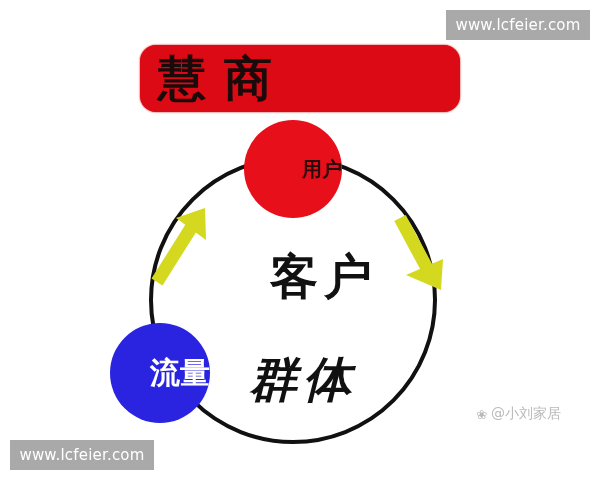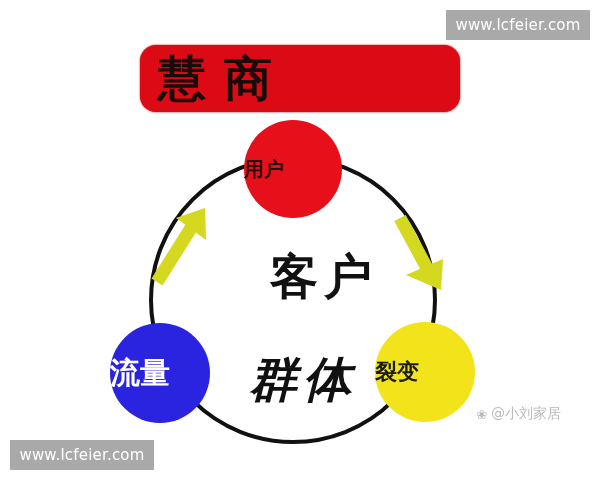--- a/index.html
+++ b/index.html
@@ -22,21 +22,21 @@
       background: #dc0a14; border-radius: 16px;
       display: flex; align-items: center; justify-content: flex-start;
       box-shadow: 0 0 2px #c00;
     }
     .title-text {
       color: #1a0a0a; font-weight: bold; font-size: 48px; letter-spacing: 18px;
       font-family: "DejaVu Sans", sans-serif; margin-left: 18px;
     }
     .node {
       position: absolute; border-radius: 50%;
-      display: flex; align-items: center; justify-content: flex-start;
+      display: flex; align-items: center; justify-content: flex-end;
       font-weight: bold; font-family: Liberation Sans, sans-serif;
     }
     .node-user { left: 244px; top: 120px; width: 98px; height: 98px; background: #e60f1a; color: #2a0a0a; font-size: 20px; }
     .node-traffic { left: 110px; top: 323px; width: 100px; height: 100px; background: #2a24e0; color: #ffffff; font-size: 30px; }
     .node-fission { left: 375px; top: 322px; width: 100px; height: 100px; background: #f3e31a; color: #1a1a1a; font-size: 22px; }
     .center-text {
       position: absolute; left: 228px; width: 150px; text-align: center;
       color: #111; font-weight: bold; font-size: 48px; letter-spacing: 6px;
       font-family: "DejaVu Sans", sans-serif;
     }
@@ -75,23 +75,20 @@
   </div>
 
   <div class="node node-user">
     <span>用户</span>
   </div>
 
   <div class="node node-traffic">
     <span>流量</span>
   </div>
 
-  <div class="node node-fission">
-    <span>裂变</span>
-  </div>
 
   <div class="center-text center-line1">客户</div>
   <div class="center-text center-line2">群体</div>
 
   <div class="credit">
     <span class="paw">❀</span>
     <span>@小刘家居</span>
   </div>
 
   <div class="watermark wm-bottom">www.lcfeier.com</div>

